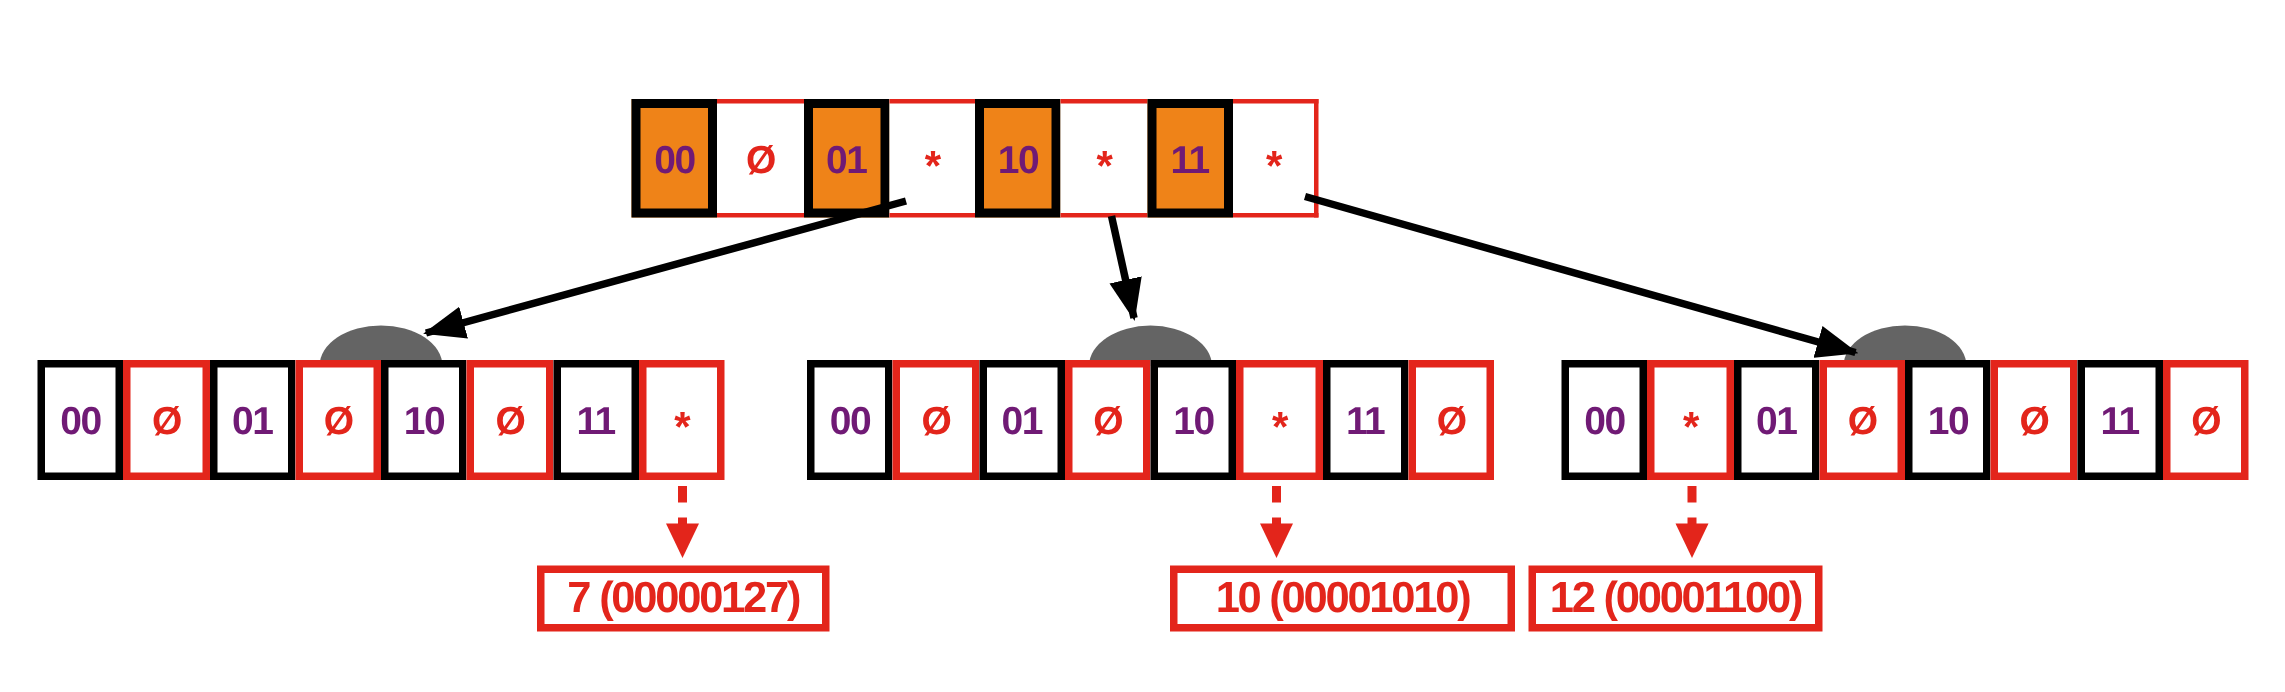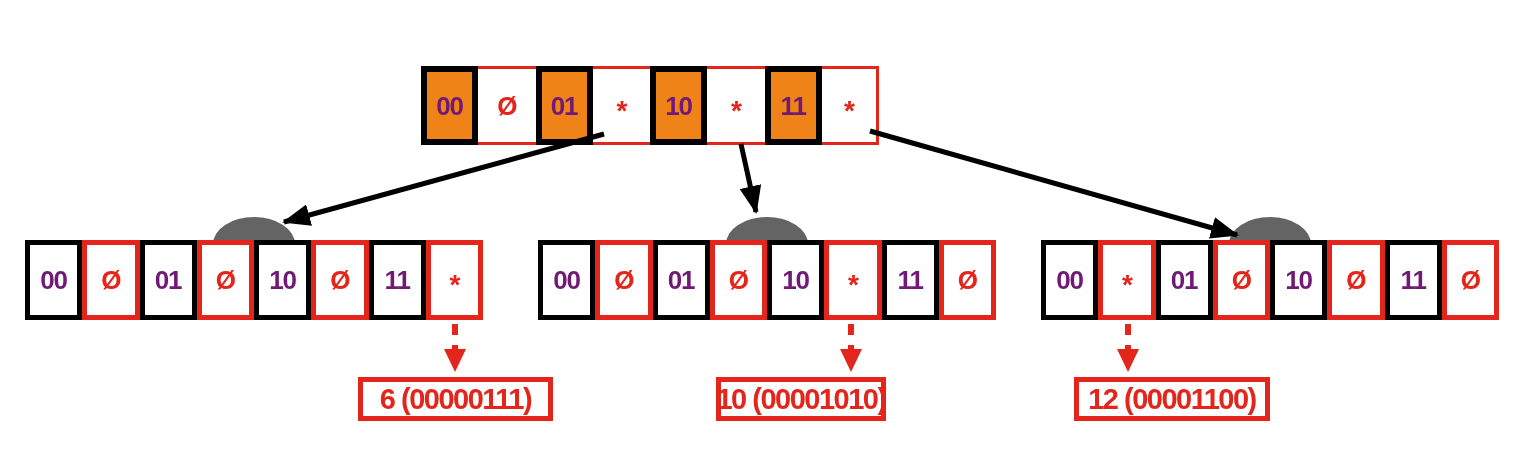--- a/index.html
+++ b/index.html
@@ -189,22 +189,22 @@
     <path d="M444,349 L466,349 L455,372 Z" fill="var(--red)"></path>
 
     <line x1="851" y1="324" x2="851" y2="352" stroke="var(--red)" stroke-width="6" stroke-dasharray="11 10"></line>
     <path d="M840,349 L862,349 L851,372 Z" fill="var(--red)"></path>
 
     <line x1="1128" y1="324" x2="1128" y2="352" stroke="var(--red)" stroke-width="6" stroke-dasharray="11 10"></line>
     <path d="M1117,349 L1139,349 L1128,372 Z" fill="var(--red)"></path>
   </svg>
 
   <div class="leaf-box" style="left:358px;top:377px;width:195px;height:44px;">
-    <span>6 (00000111)</span>
-  </div>
-  <div class="leaf-box" style="left:716px;top:377px;width:170px;height:44px;">
+    <span>7 (00000127)</span>
+  </div>
+  <div class="leaf-box" style="left:780px;top:377px;width:230px;height:44px;">
     <span>10 (00001010)</span>
   </div>
-  <div class="leaf-box" style="left:1074px;top:377px;width:196px;height:44px;">
+  <div class="leaf-box" style="left:1019px;top:377px;width:196px;height:44px;">
     <span>12 (00001100)</span>
   </div>
 
 </div>
 
 </body></html>

